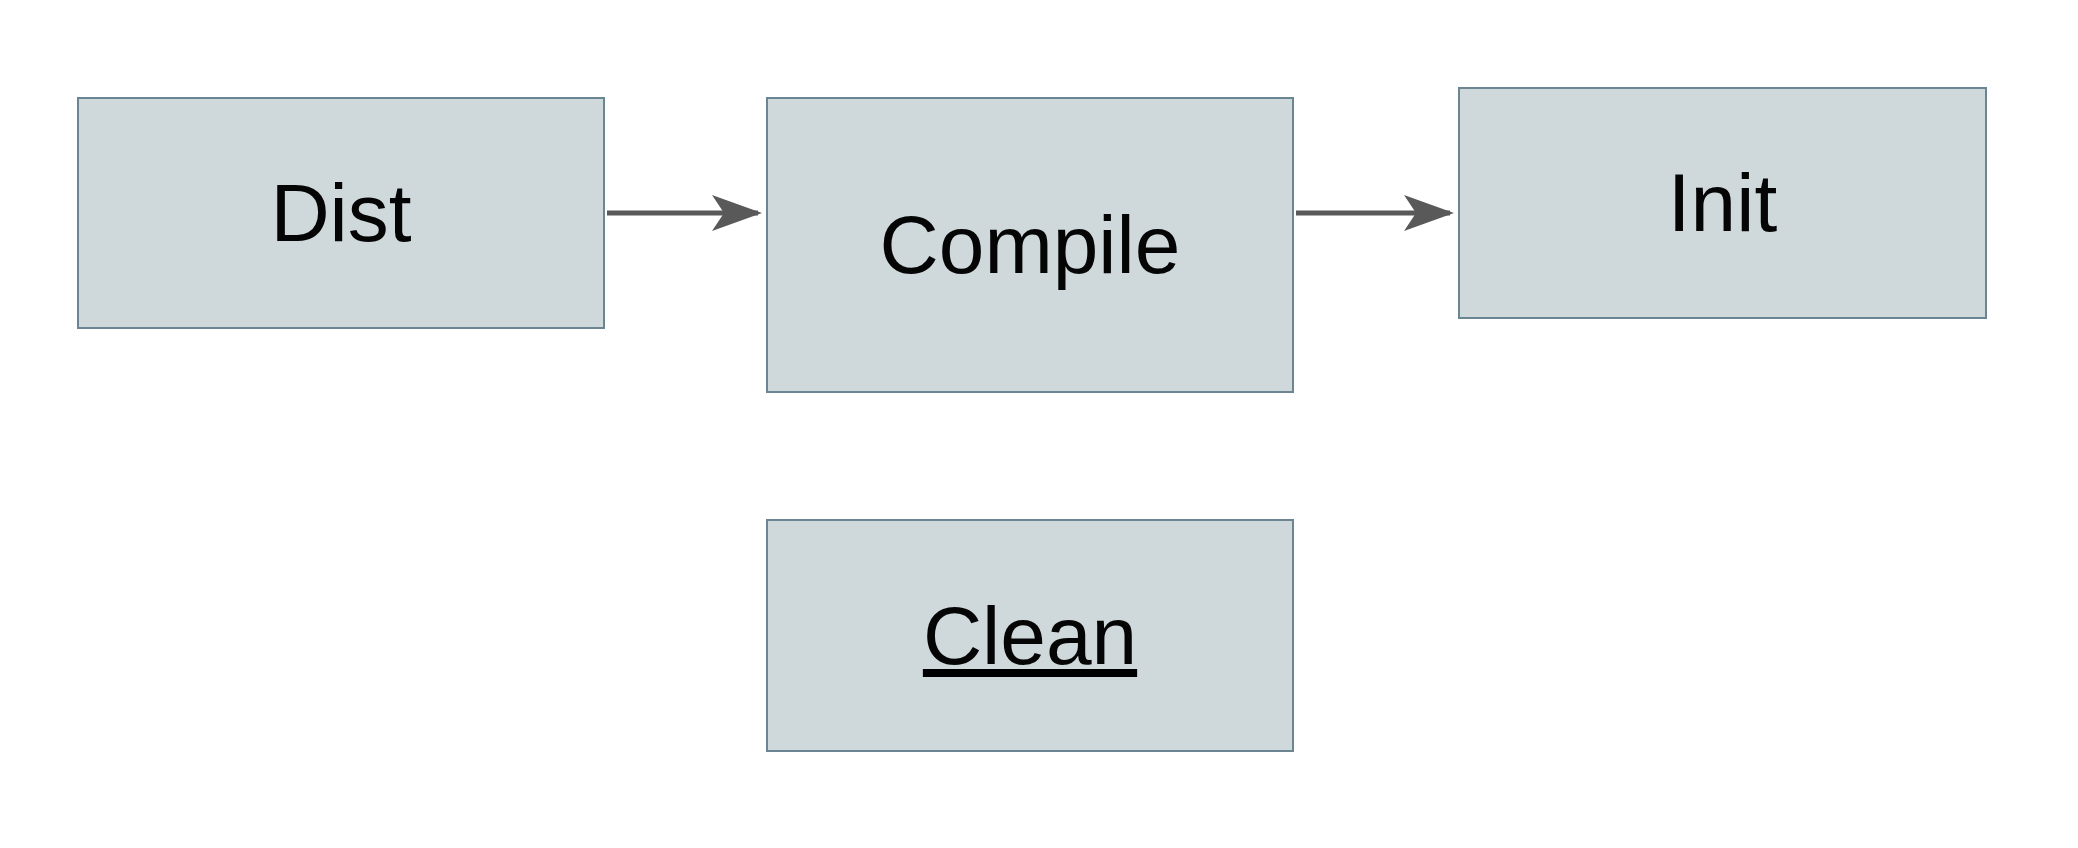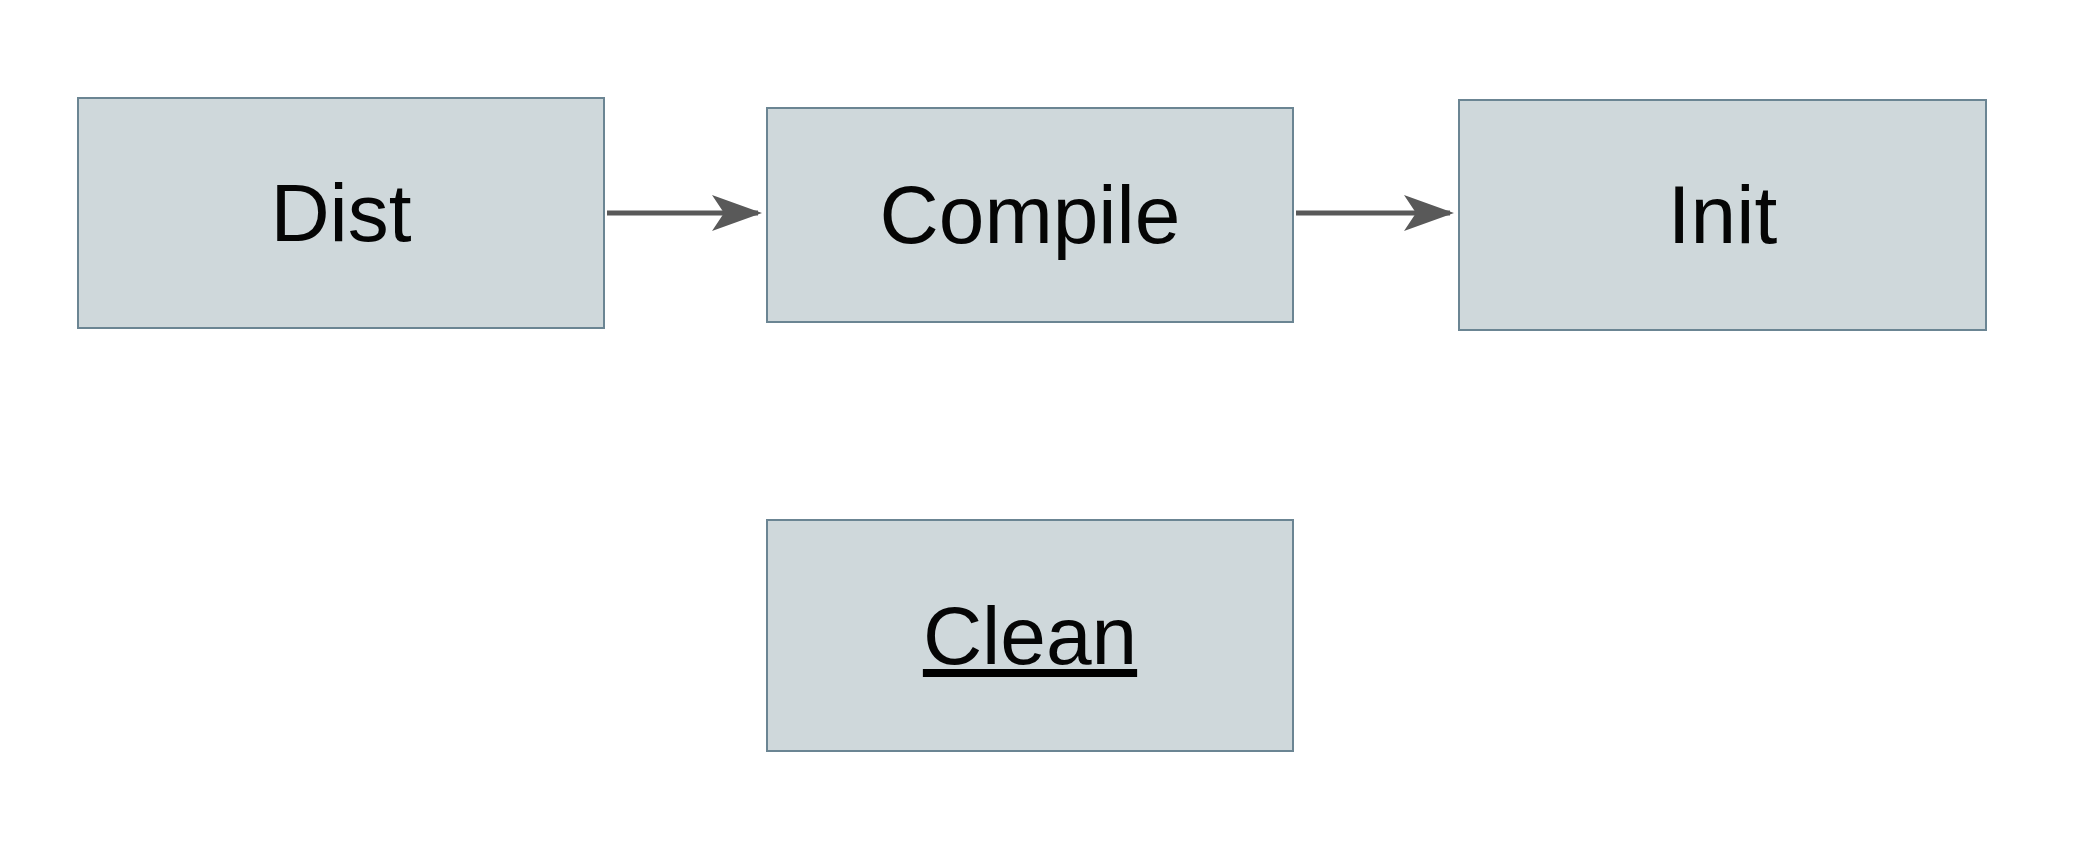--- a/index.html
+++ b/index.html
@@ -25,22 +25,22 @@
     justify-content: center;
   }
   .node-label {
     font-size: 82px;
     font-weight: 400;
     color: #050505;
     letter-spacing: 0px;
     white-space: nowrap;
   }
   .node-dist    { left: 77px;   top: 97px;  width: 528px; height: 232px; }
-  .node-compile { left: 766px;  top: 97px;  width: 528px; height: 216px; margin-top: 10px; }
-  .node-init    { left: 1458px; top: 99px;  width: 529px; height: 232px; }
+  .node-compile { left: 766px;  top: 97px;  width: 528px; height: 296px; }
+  .node-init    { left: 1458px; top: 87px;  width: 529px; height: 232px; }
   .node-clean   { left: 766px;  top: 519px; width: 528px; height: 233px; text-decoration: underline; }
   .edge-layer {
     position: absolute;
     left: 0;
     top: 0;
     width: 2078px;
     height: 848px;
     pointer-events: none;
   }
 </style>

